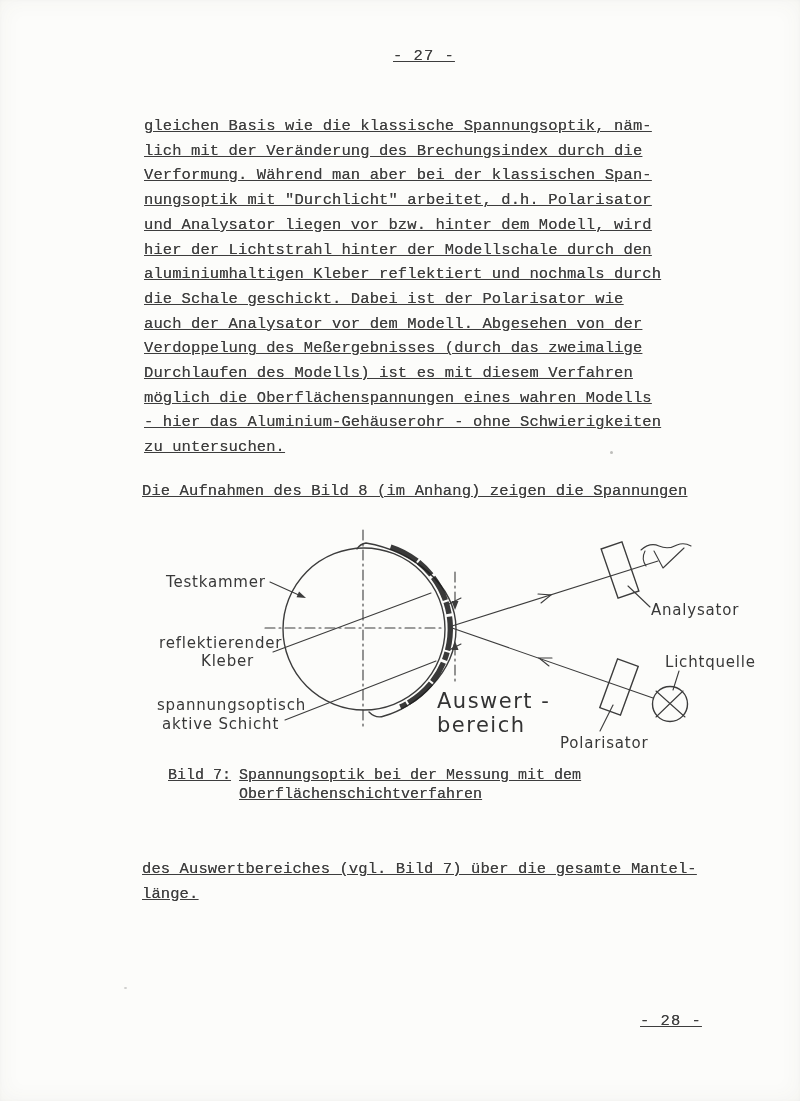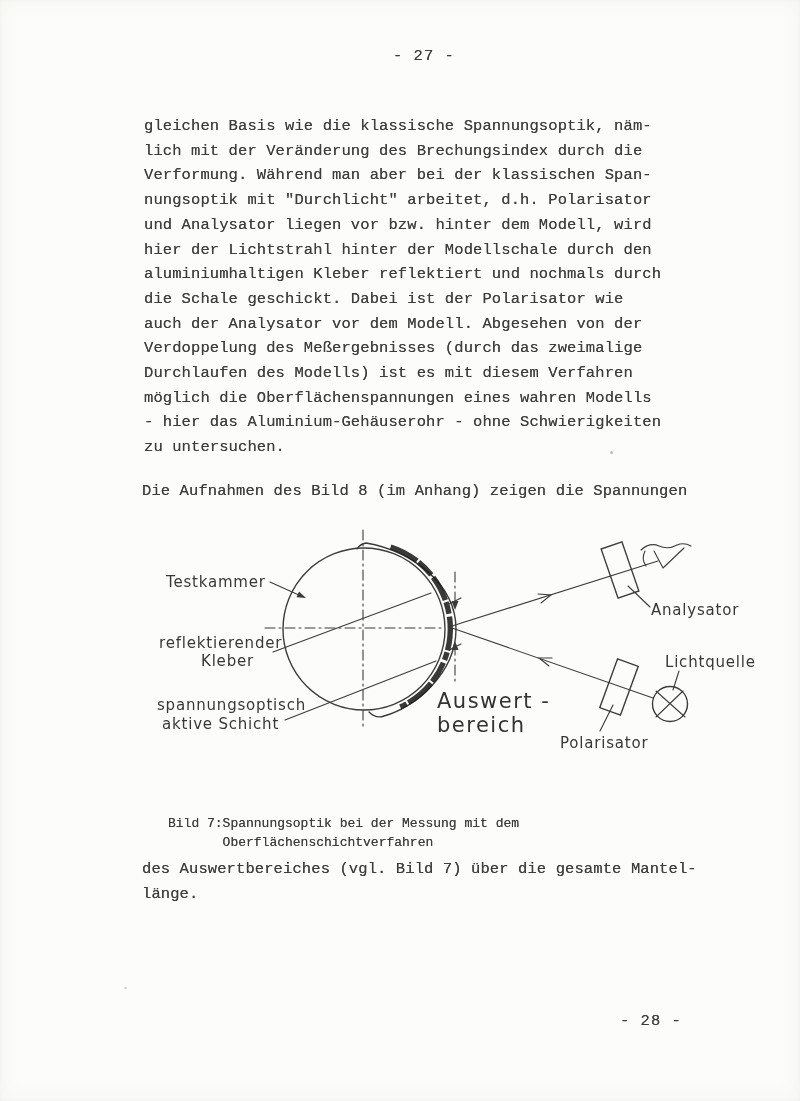--- a/index.html
+++ b/index.html
@@ -10,37 +10,38 @@
   }
   .page{
     position:relative;width:800px;height:1101px;overflow:hidden;
     background:#fcfcfa;
     box-shadow:inset 0 0 22px rgba(70,70,60,0.05), inset 0 0 3px rgba(0,0,0,0.03);
   }
   .mono{
     font-family:"Liberation Mono","DejaVu Sans Mono",monospace;
     color:#3d3d3d;
     text-shadow:0 0 0.6px rgba(55,55,55,0.75);
+    text-decoration:underline;
   }
   .body-text{
     position:absolute;
     font-size:15.5px;
     line-height:24.7px;
     white-space:pre-line;
     letter-spacing:0.1px;
   }
   .page-num{
     position:absolute;
     font-size:15.5px;
     letter-spacing:1px;
   }
   .caption{
     position:absolute;left:168px;top:766px;
-    display:flex;
-    font-size:13px;line-height:19px;margin-top:48px;
+    display:flex;gap:8px;
+    font-size:15px;line-height:19px;
   }
   .caption .cap-text{white-space:pre-line;}
   svg.figure{
     position:absolute;left:0;top:0;width:800px;height:1101px;
     pointer-events:none;
   }
   svg .stroke{fill:none;stroke:#3c3c3c;stroke-width:1.4;stroke-linecap:round;}
   svg .thin{stroke-width:1.1;}
   svg .dashdot{stroke-dasharray:10 4 2 4;stroke-width:1.1;}
   svg .band{fill:none;stroke:#1e1e1e;stroke-width:5.4;opacity:0.88;
@@ -148,18 +149,18 @@
   <div class="mono caption">
     <span>Bild 7:</span>
     <span class="cap-text">Spannungsoptik bei der Messung mit dem
 Oberflächenschichtverfahren</span>
   </div>
 
   <div class="mono body-text" style="left:142px;top:828px;width:600px;margin-top:29px;">des Auswertbereiches (vgl. Bild 7) über die gesamte Mantel-
 länge.</div>
 
 
-  <div class="mono page-num" style="left:620px;top:1012px;">- 28 -</div>
+  <div class="mono page-num" style="left:640px;top:1012px;">- 28 -</div>
 
   <div class="speck" style="left:610px;top:451px;width:3px;height:3px;opacity:.55;"></div>
   <div class="speck" style="left:124px;top:987px;width:3px;height:2px;opacity:.4;"></div>
 
 </div>
 
 </body></html>

